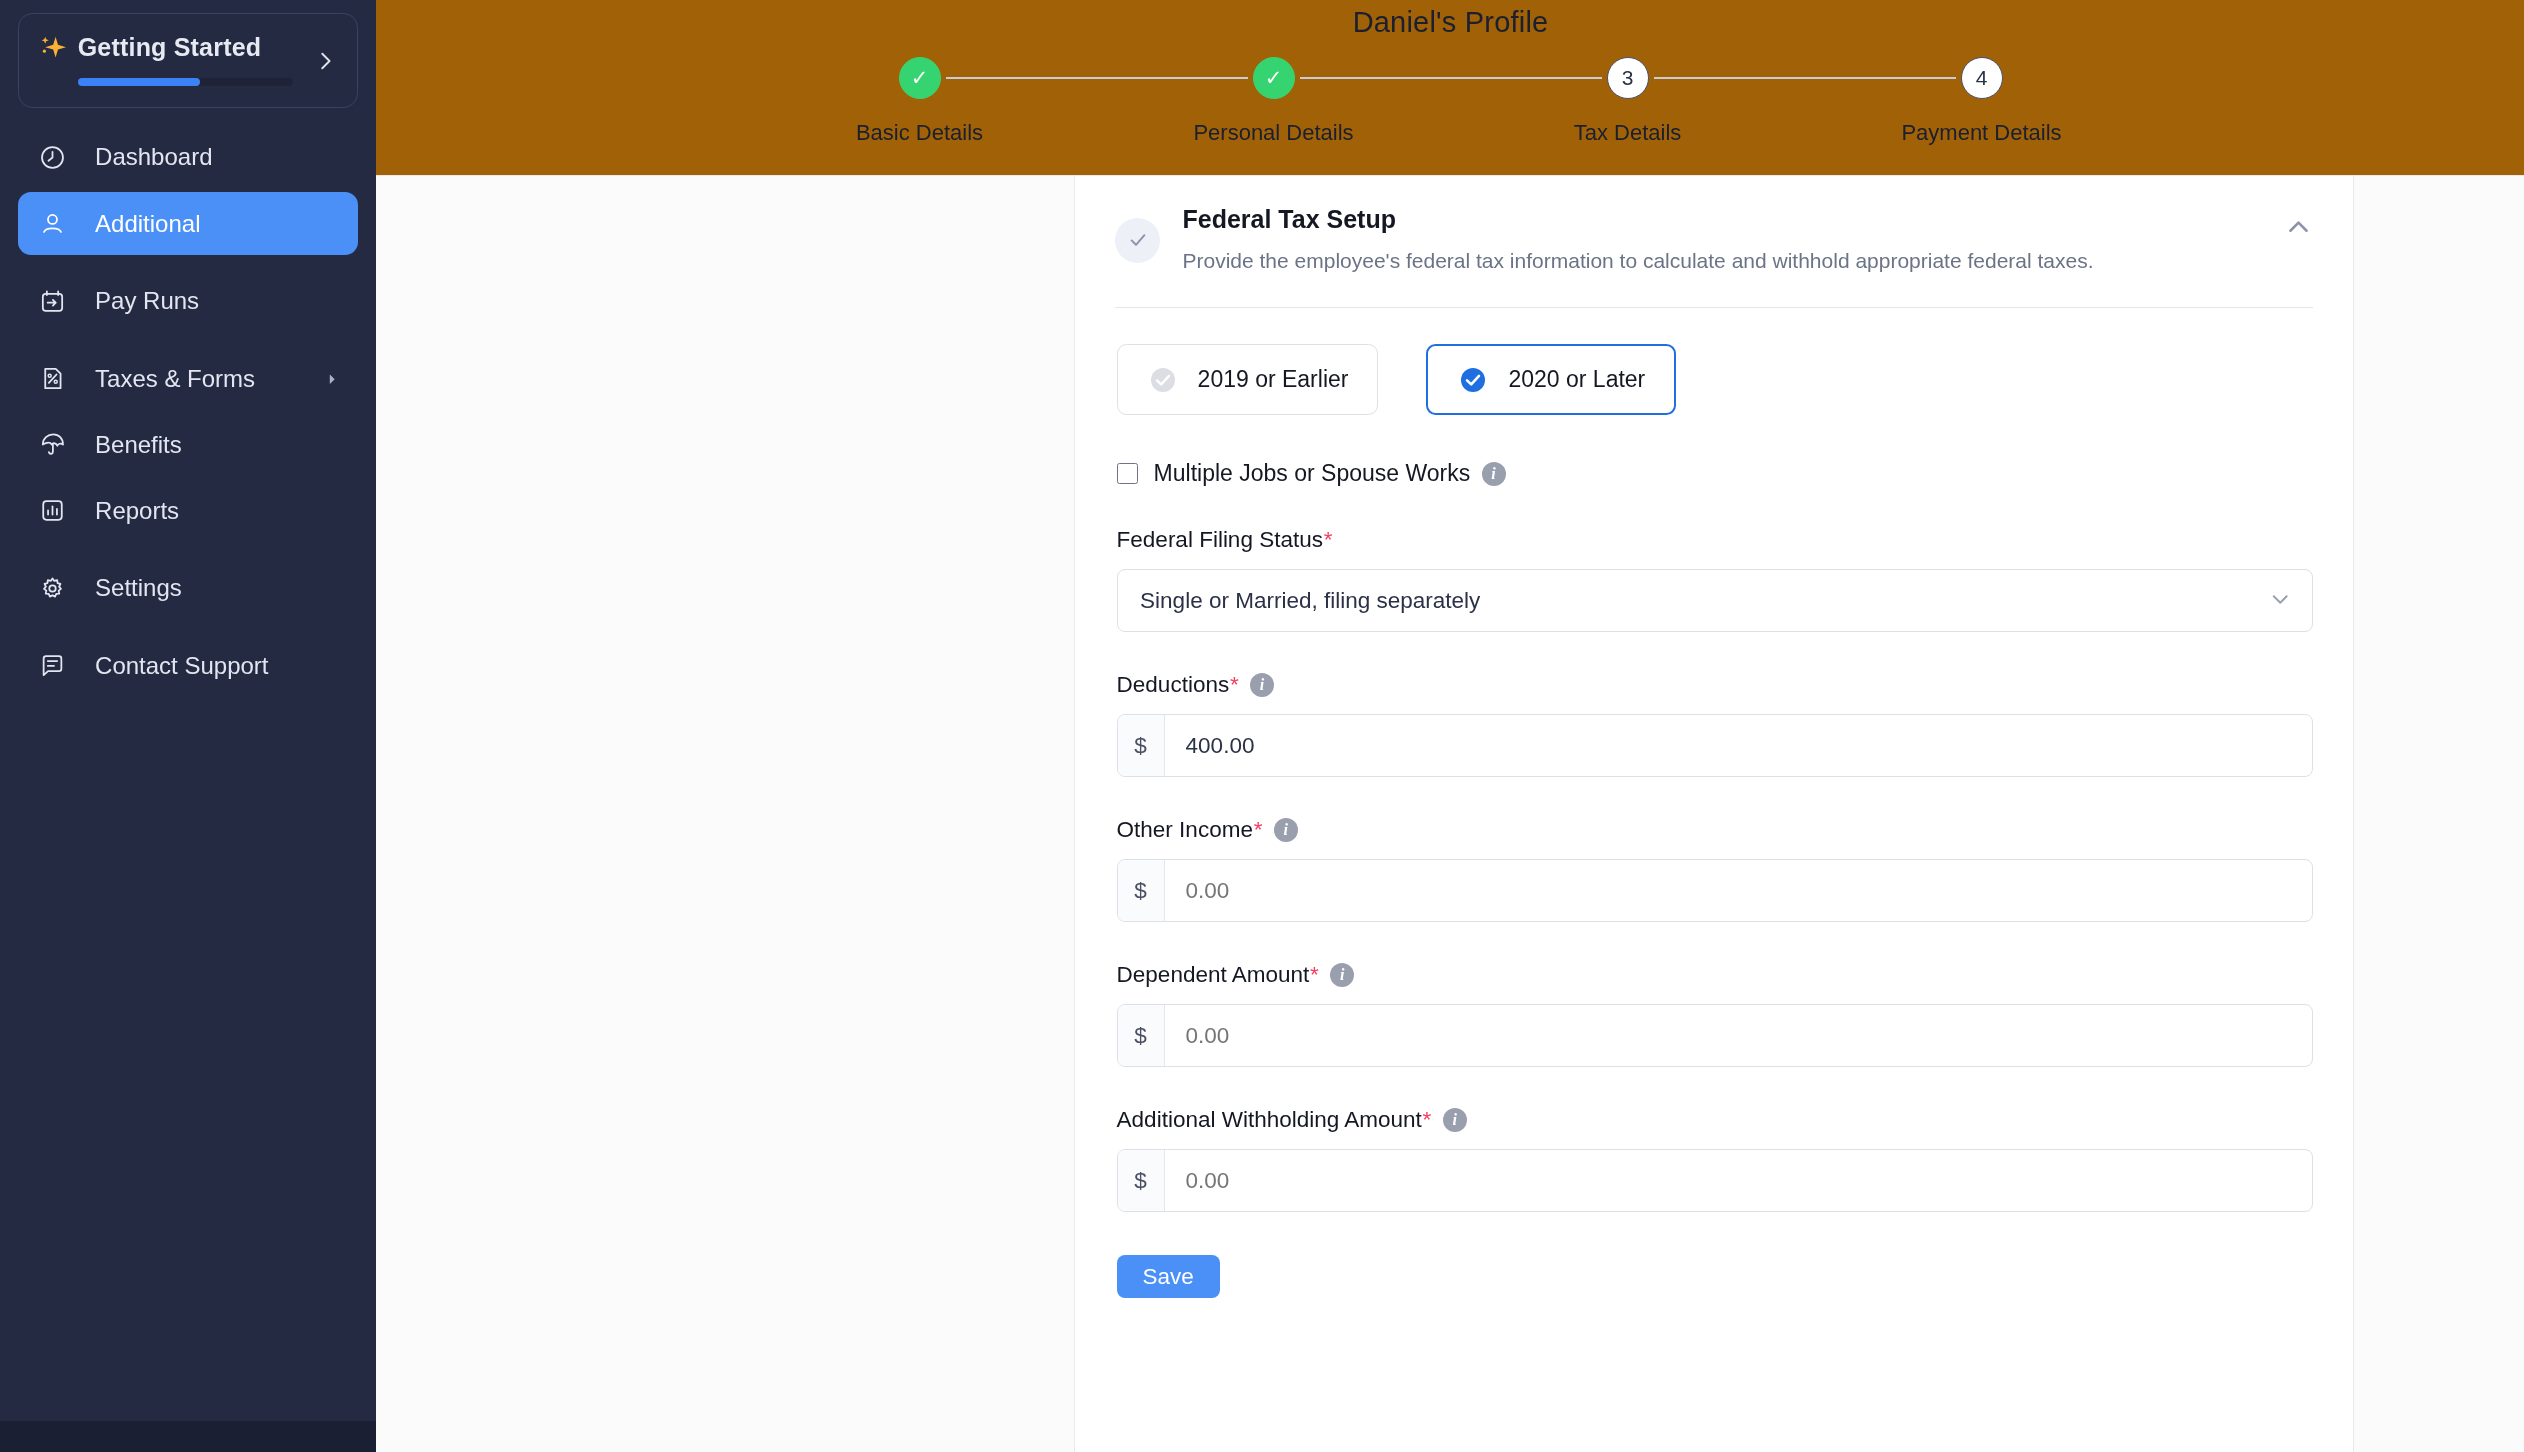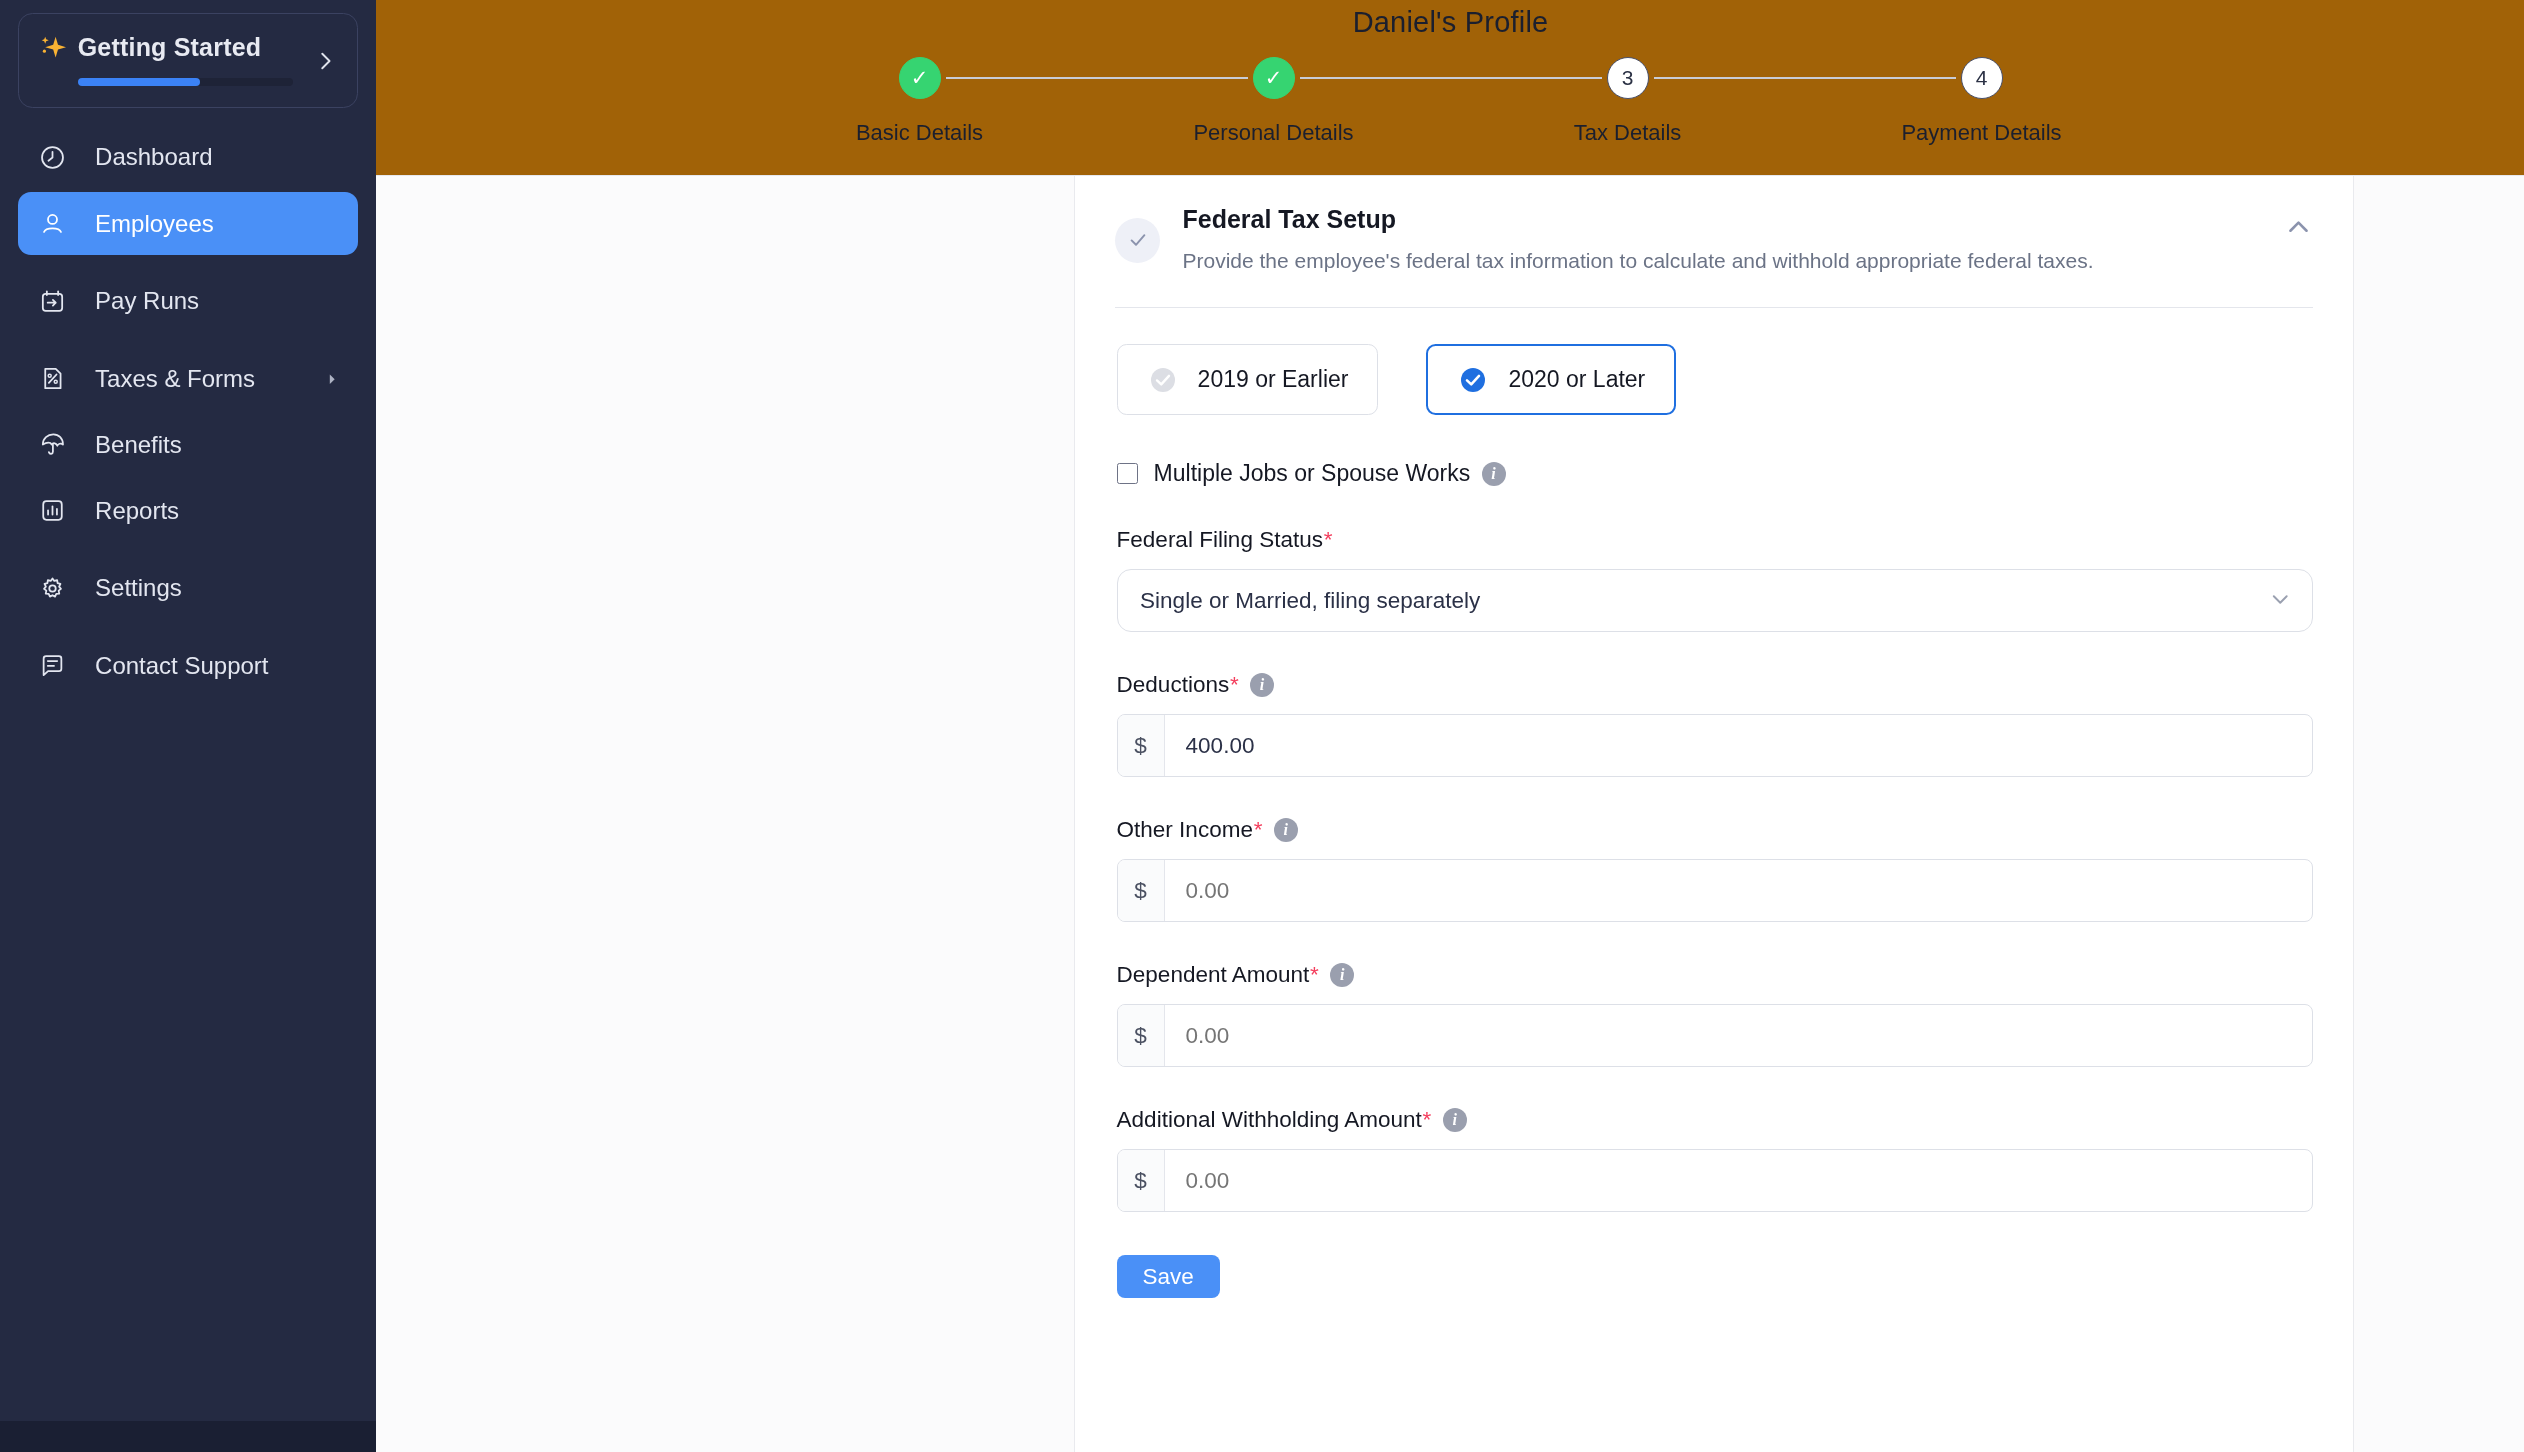--- a/index.html
+++ b/index.html
@@ -145,21 +145,21 @@
     color: #ffffff; font-size: 16px; font-style: italic; font-weight: bold;
     font-family: "Liberation Serif", serif;
     vertical-align: middle; margin-left: 11.3px; line-height: 1;
   }
 
   .field { margin-top: 40px; }
   .field-label { font-size: 22.5px; color: #151823; display: flex; align-items: center; }
   .req { color: #f43f5e; font-size: 22.5px; margin-left: 0.8px; }
 
   .select-box {
-    margin-top: 16px; height: 63px; border: 0.8px solid #dde0e7; border-radius: 14px;
+    margin-top: 16px; height: 63px; border: 0.8px solid #dde0e7; border-radius: 8px;
     display: flex; align-items: center; padding: 0 22.5px;
     background: #ffffff; position: relative;
   }
   .select-value { font-size: 22.5px; color: #2b3147; }
   .select-caret { position: absolute; right: 21px; top: 50%; transform: translateY(-50%); }
 
   .money-box {
     margin-top: 16px; height: 63px; border: 0.8px solid #dde0e7; border-radius: 8px;
     display: flex; align-items: stretch; background: #ffffff; overflow: hidden;
   }
@@ -224,21 +224,21 @@
         <span class="nav-label">Dashboard</span>
       </div>
 
       <div class="nav-item active">
         <span class="nav-icon">
           <svg width="29" height="29" viewBox="0 0 36 36">
               <circle cx="18" cy="13" r="5.6" stroke="#ffffff" stroke-width="2.2" fill="none"></circle>
               <path d="M7.5 28.5 C9.5 22.5 26.5 22.5 28.5 28.5" stroke="#ffffff" stroke-width="2.2" fill="none" stroke-linecap="round"></path>
             </svg>
         </span>
-        <span class="nav-label">Employees</span>
+        <span class="nav-label">Additional</span>
       </div>
 
       <div class="nav-spacer-s"></div>
 
       <div class="nav-item">
         <span class="nav-icon">
           <svg width="29" height="29" viewBox="0 0 36 36">
             <rect x="6" y="8.5" width="24" height="21" rx="3.5" stroke="#e3e6f0" stroke-width="2.2" fill="none"></rect>
             <path d="M11 5.5 L11 10" stroke="#e3e6f0" stroke-width="2.2" stroke-linecap="round"></path>
             <path d="M25 5.5 L25 10" stroke="#e3e6f0" stroke-width="2.2" stroke-linecap="round"></path>

